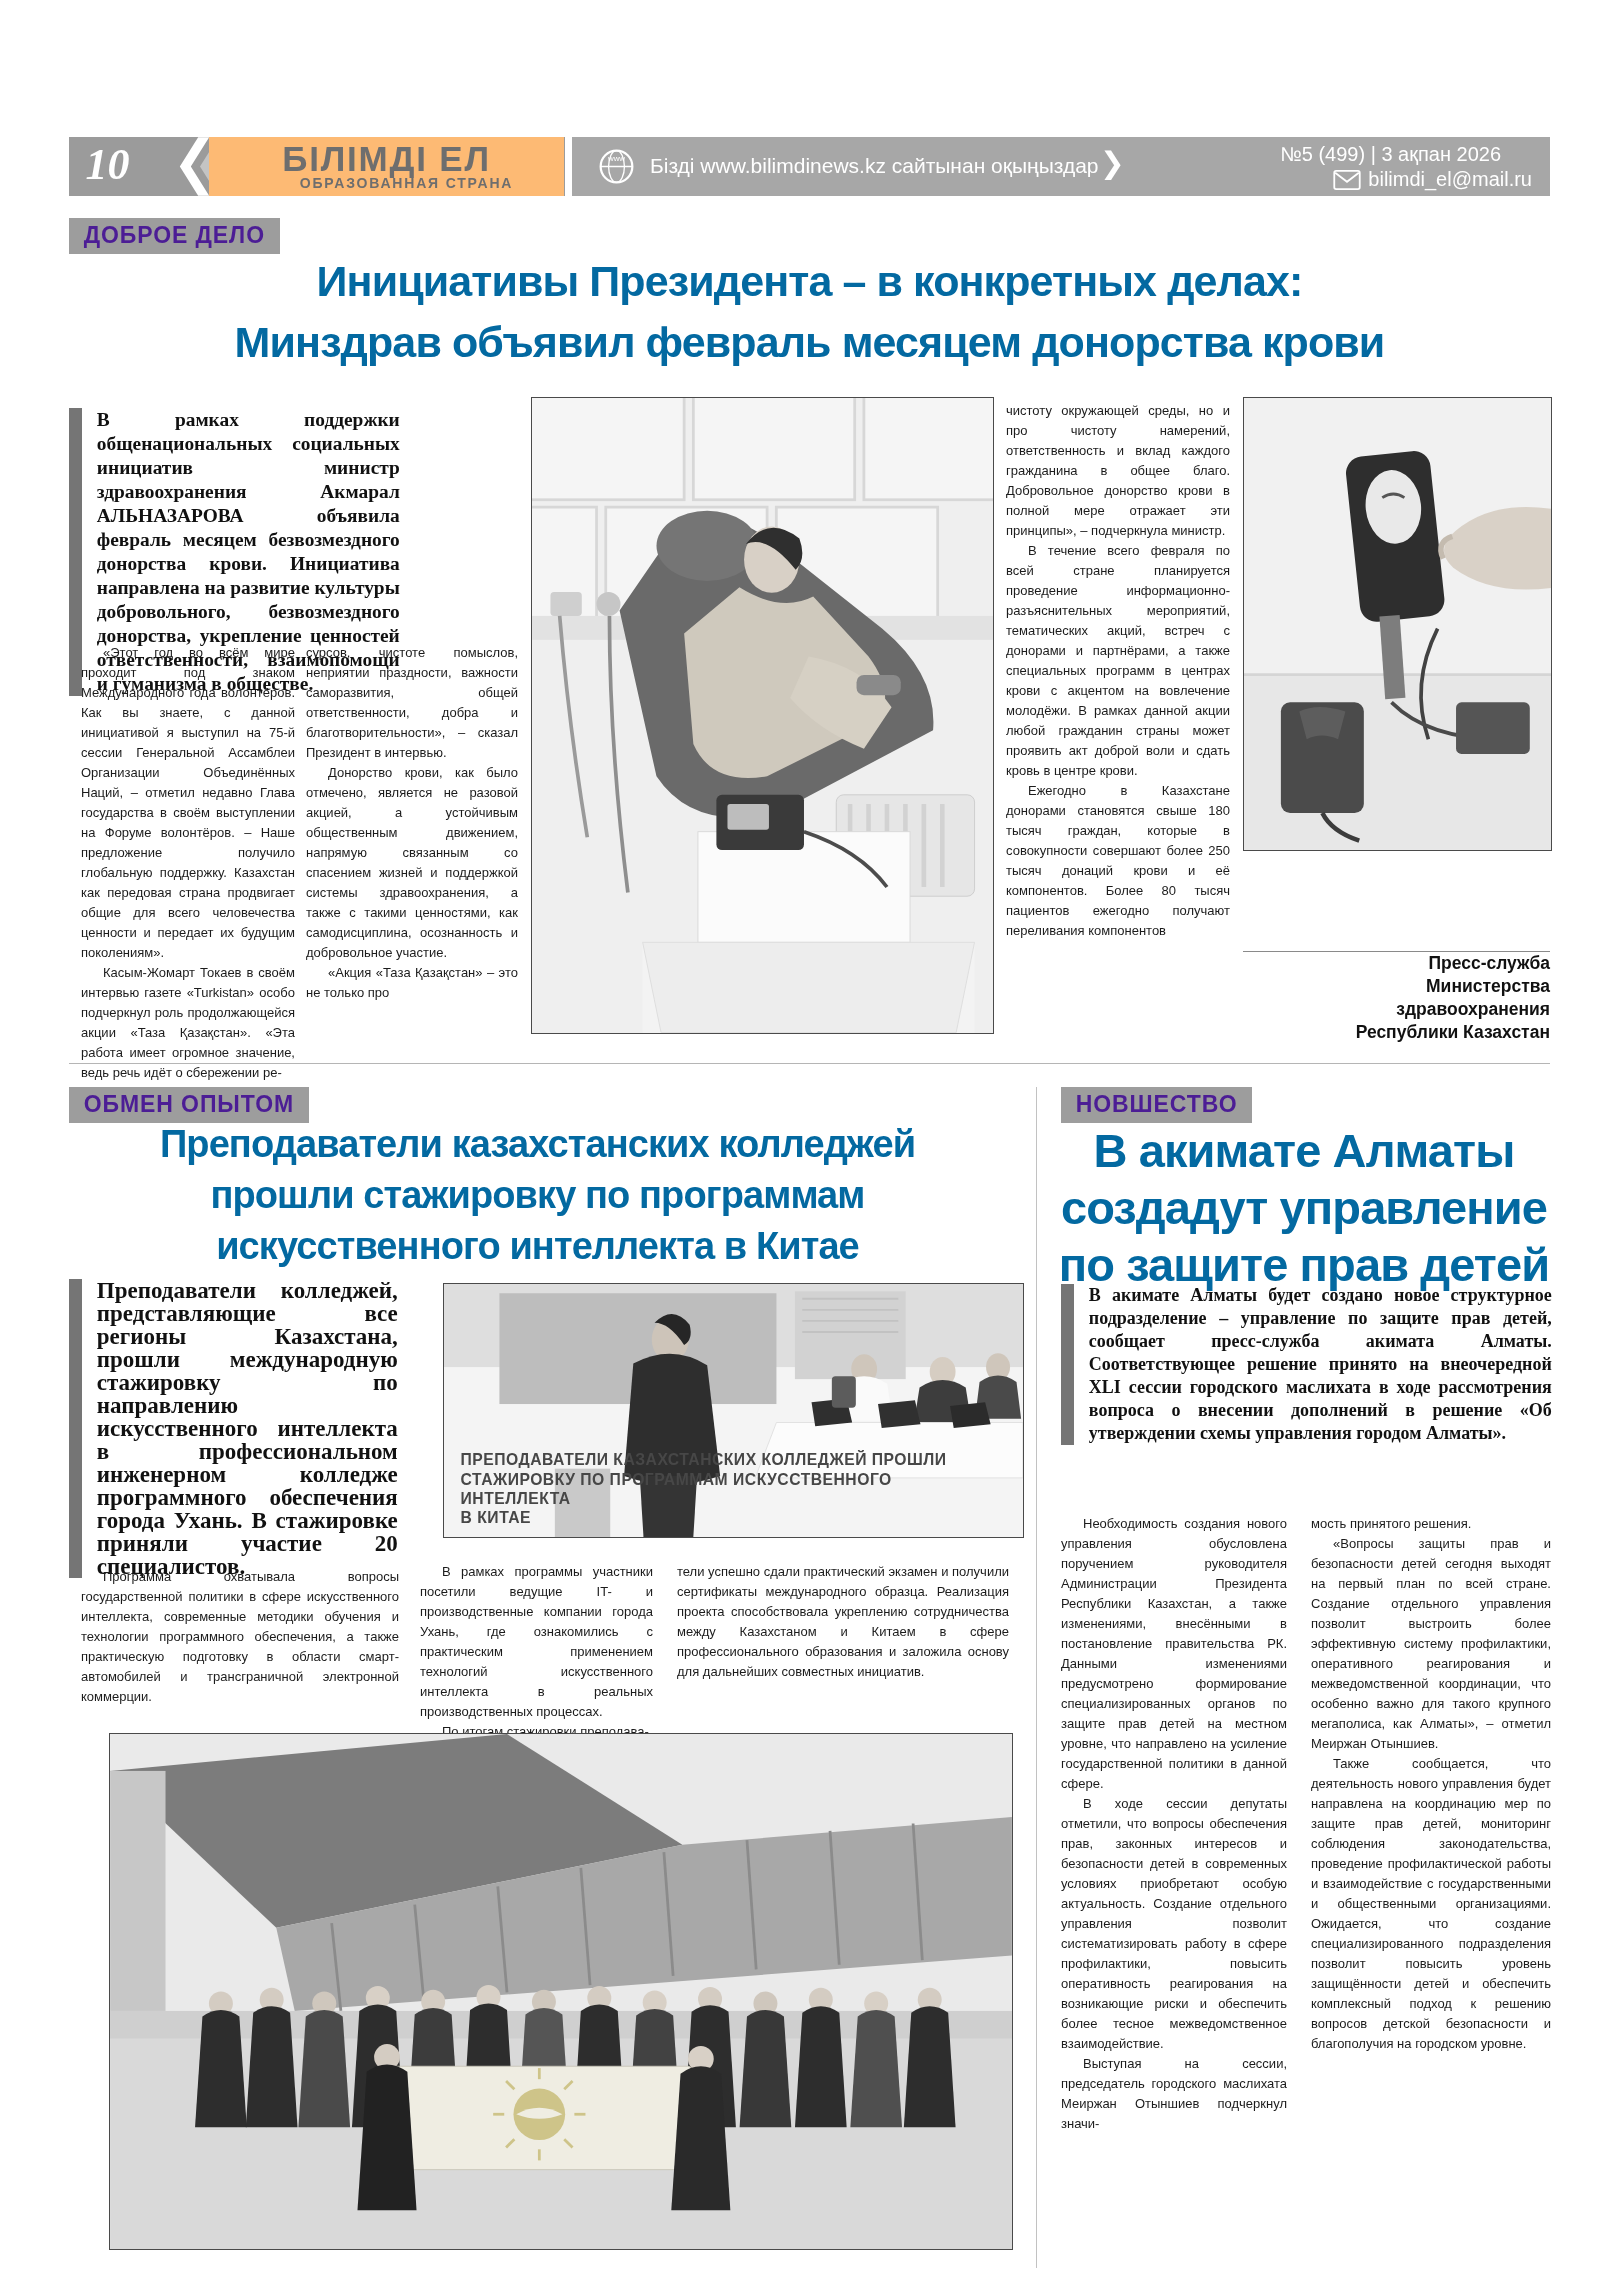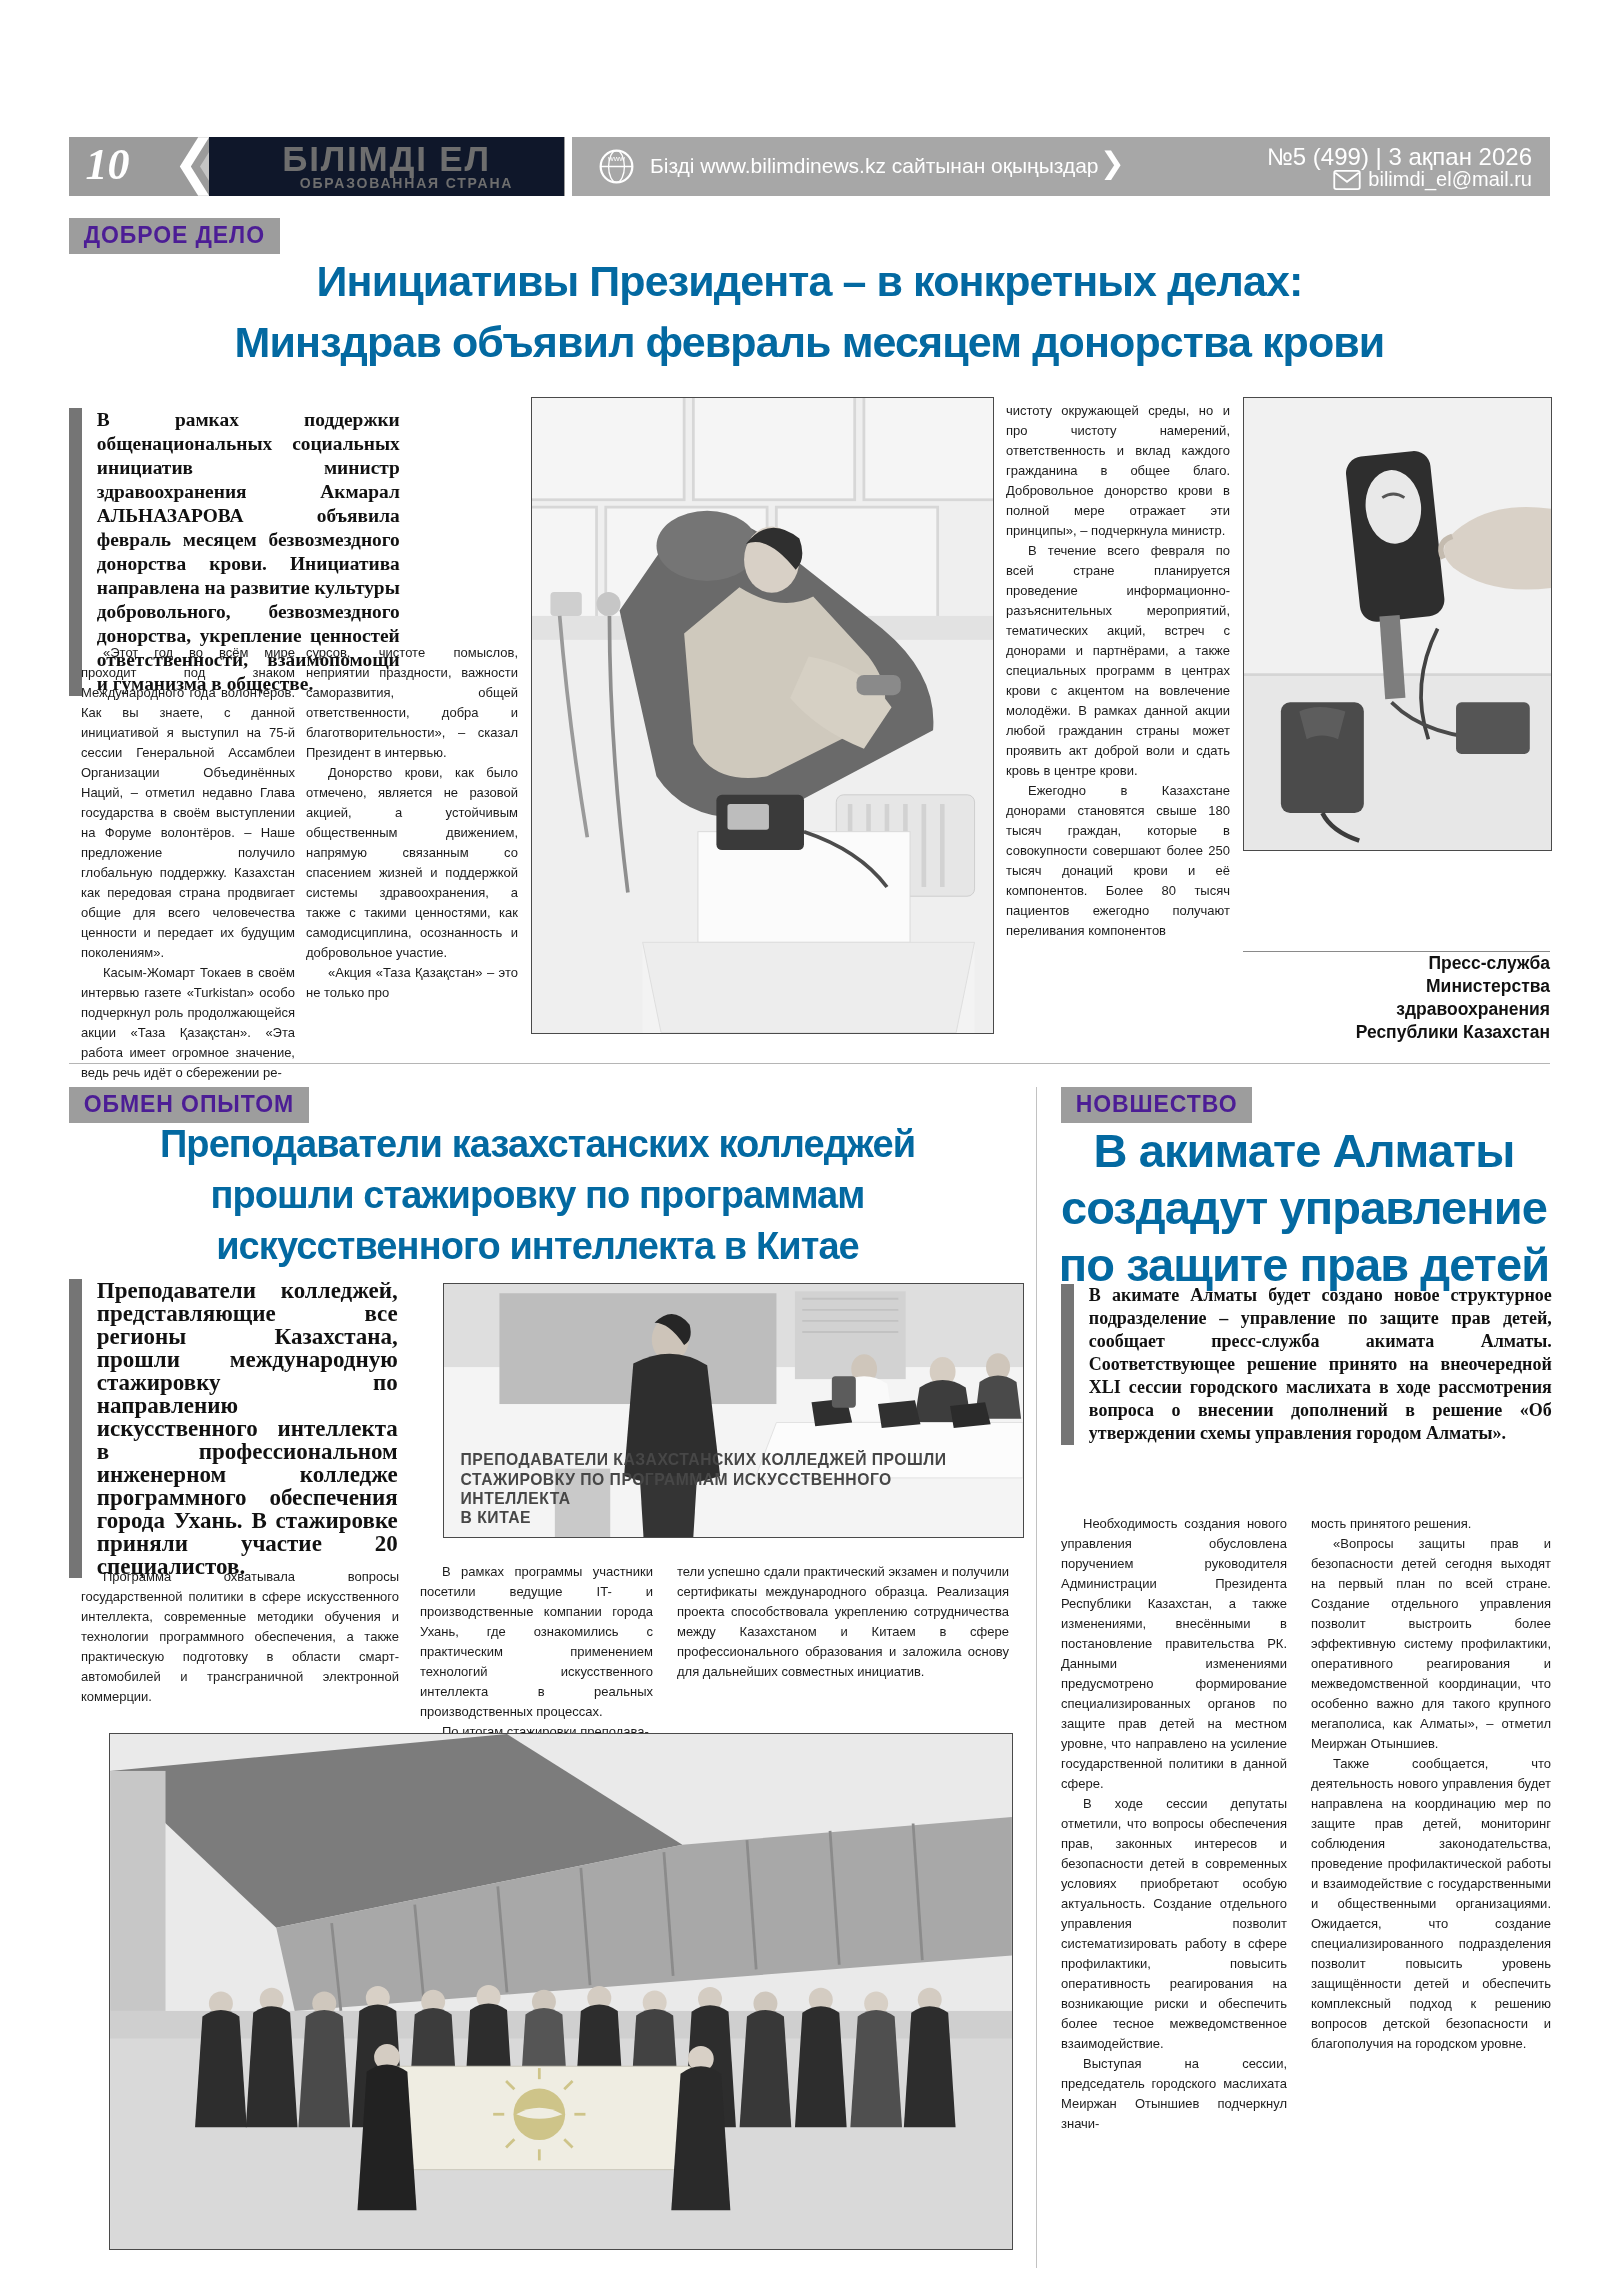--- a/index.html
+++ b/index.html
@@ -6,28 +6,28 @@
   #page{position:relative;width:1619px;height:2290px;background:#ffffff;overflow:hidden;
         font-family:"Liberation Sans",sans-serif;color:#1b1b1b;}
   .abs{position:absolute;}
   .lines{white-space:pre-line;}
 
   
   .hdr-left{left:69px;top:137px;width:496px;height:59px;background:#9b9b9b;}
   .page-num{left:16.6px;top:1.8px;font-family:"Liberation Serif",serif;font-style:italic;
             font-size:44px;color:#ffffff;font-weight:bold;}
   .chevrons{left:109px;top:0;}
-  .logo-box{left:140px;top:0;width:355px;height:59px;background:#0f172a;text-align:center;}
+  .logo-box{left:140px;top:0;width:355px;height:59px;background:#fdba74;text-align:center;}
   .logo-title{margin-top:3.7px;font-size:35px;font-weight:bold;letter-spacing:1.8px;color:#6e6e6e;line-height:35px;}
   .logo-sub{font-size:14px;font-weight:bold;letter-spacing:1.8px;color:#6e6e6e;line-height:15.7px;padding-left:40px;}
   .hdr-right{left:572px;top:137px;width:978px;height:59px;background:#a7a7a7;color:#fff;}
   .globe{left:26px;top:11px;width:37px;height:37px;}
   .site-note{left:78px;top:16.6px;font-size:21px;color:#ffffff;}
   .hdr-sep{left:528px;top:9.2px;font-size:29.5px;color:#ffffff;}
-  .issue{left:591px;top:5.5px;width:369px;text-align:right;font-size:24px;}
+  .issue{left:560px;top:5.5px;width:369px;text-align:right;font-size:20px;}
   .email-row{left:591px;top:31px;width:369px;text-align:right;font-size:20px;}
   .email-ico{display:inline-block;vertical-align:-3.7px;margin-right:7.4px;}
 
   
   .sec-label{background:#9d9d9d;color:#4c1d95;font-size:23px;font-weight:bold;
              padding:3.7px 14.8px 5.5px 14.8px;letter-spacing:0.9px;}
   .headline{font-weight:bold;color:#0369a1;text-align:center;letter-spacing:-0.9px;}
   .h-a1{left:69px;top:251px;width:1481px;font-size:43px;line-height:61px;}
   .h-a2{left:69px;top:1119px;width:937px;font-size:38px;line-height:51px;}
   .h-a3{left:1050px;top:1122px;width:508px;font-size:47px;line-height:57px;}

